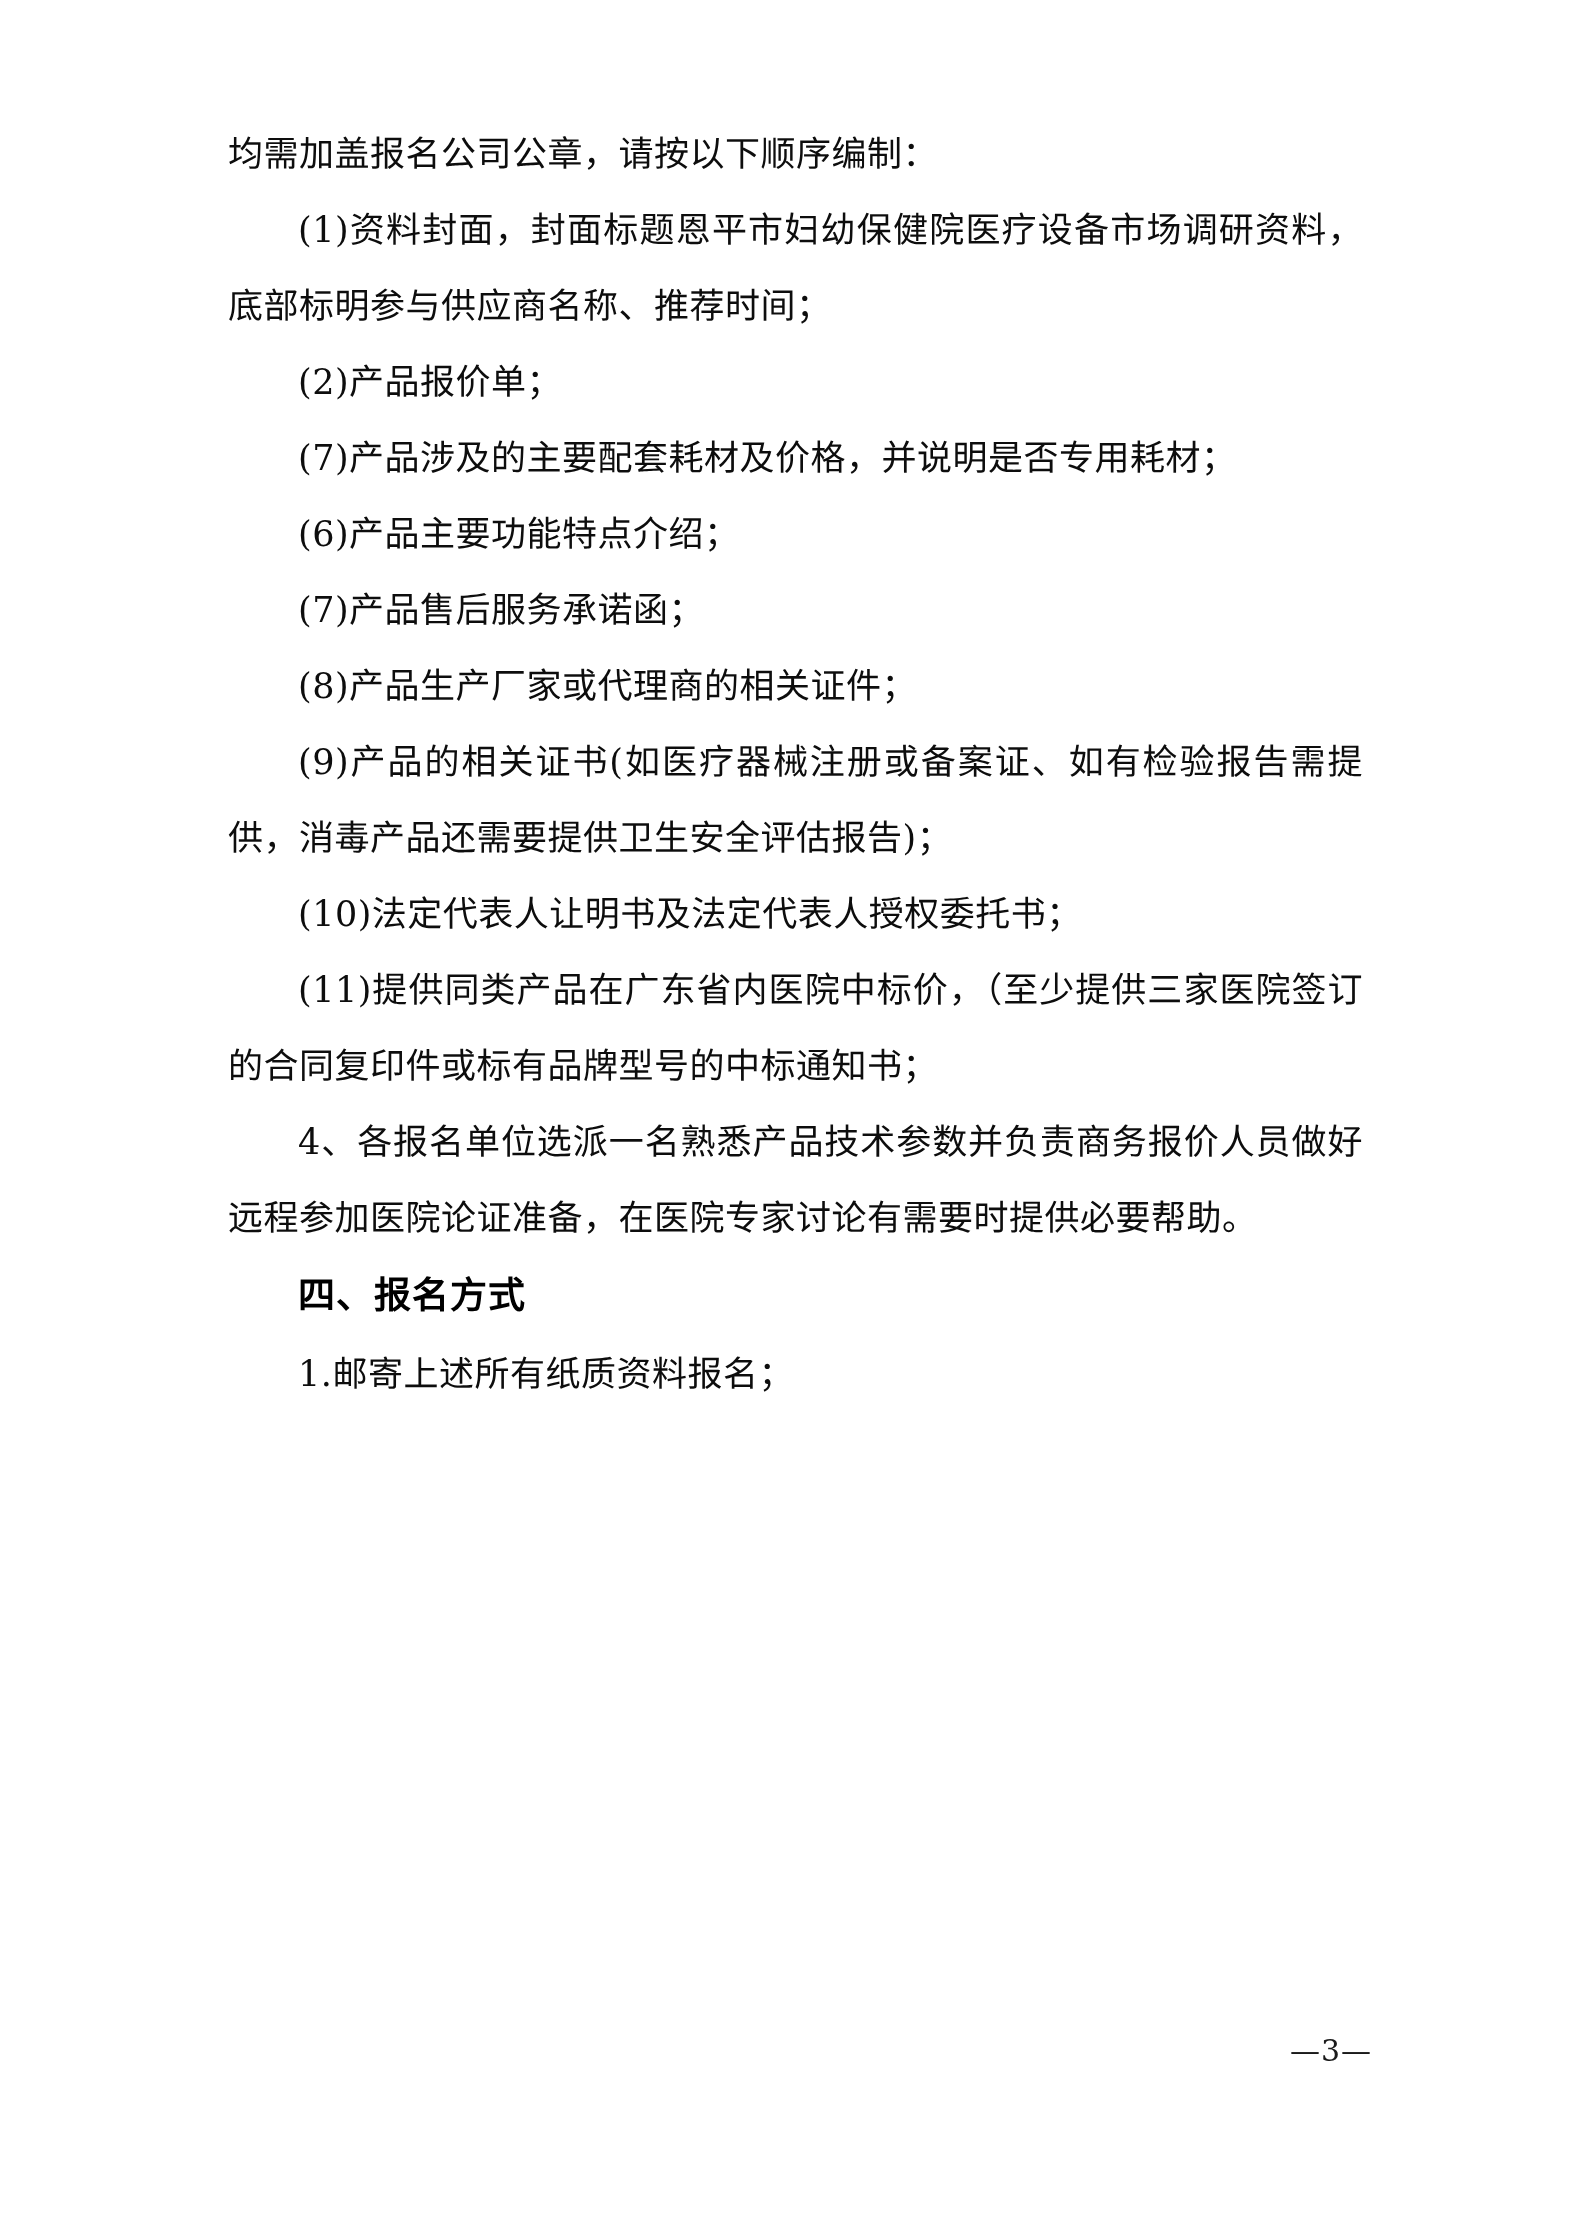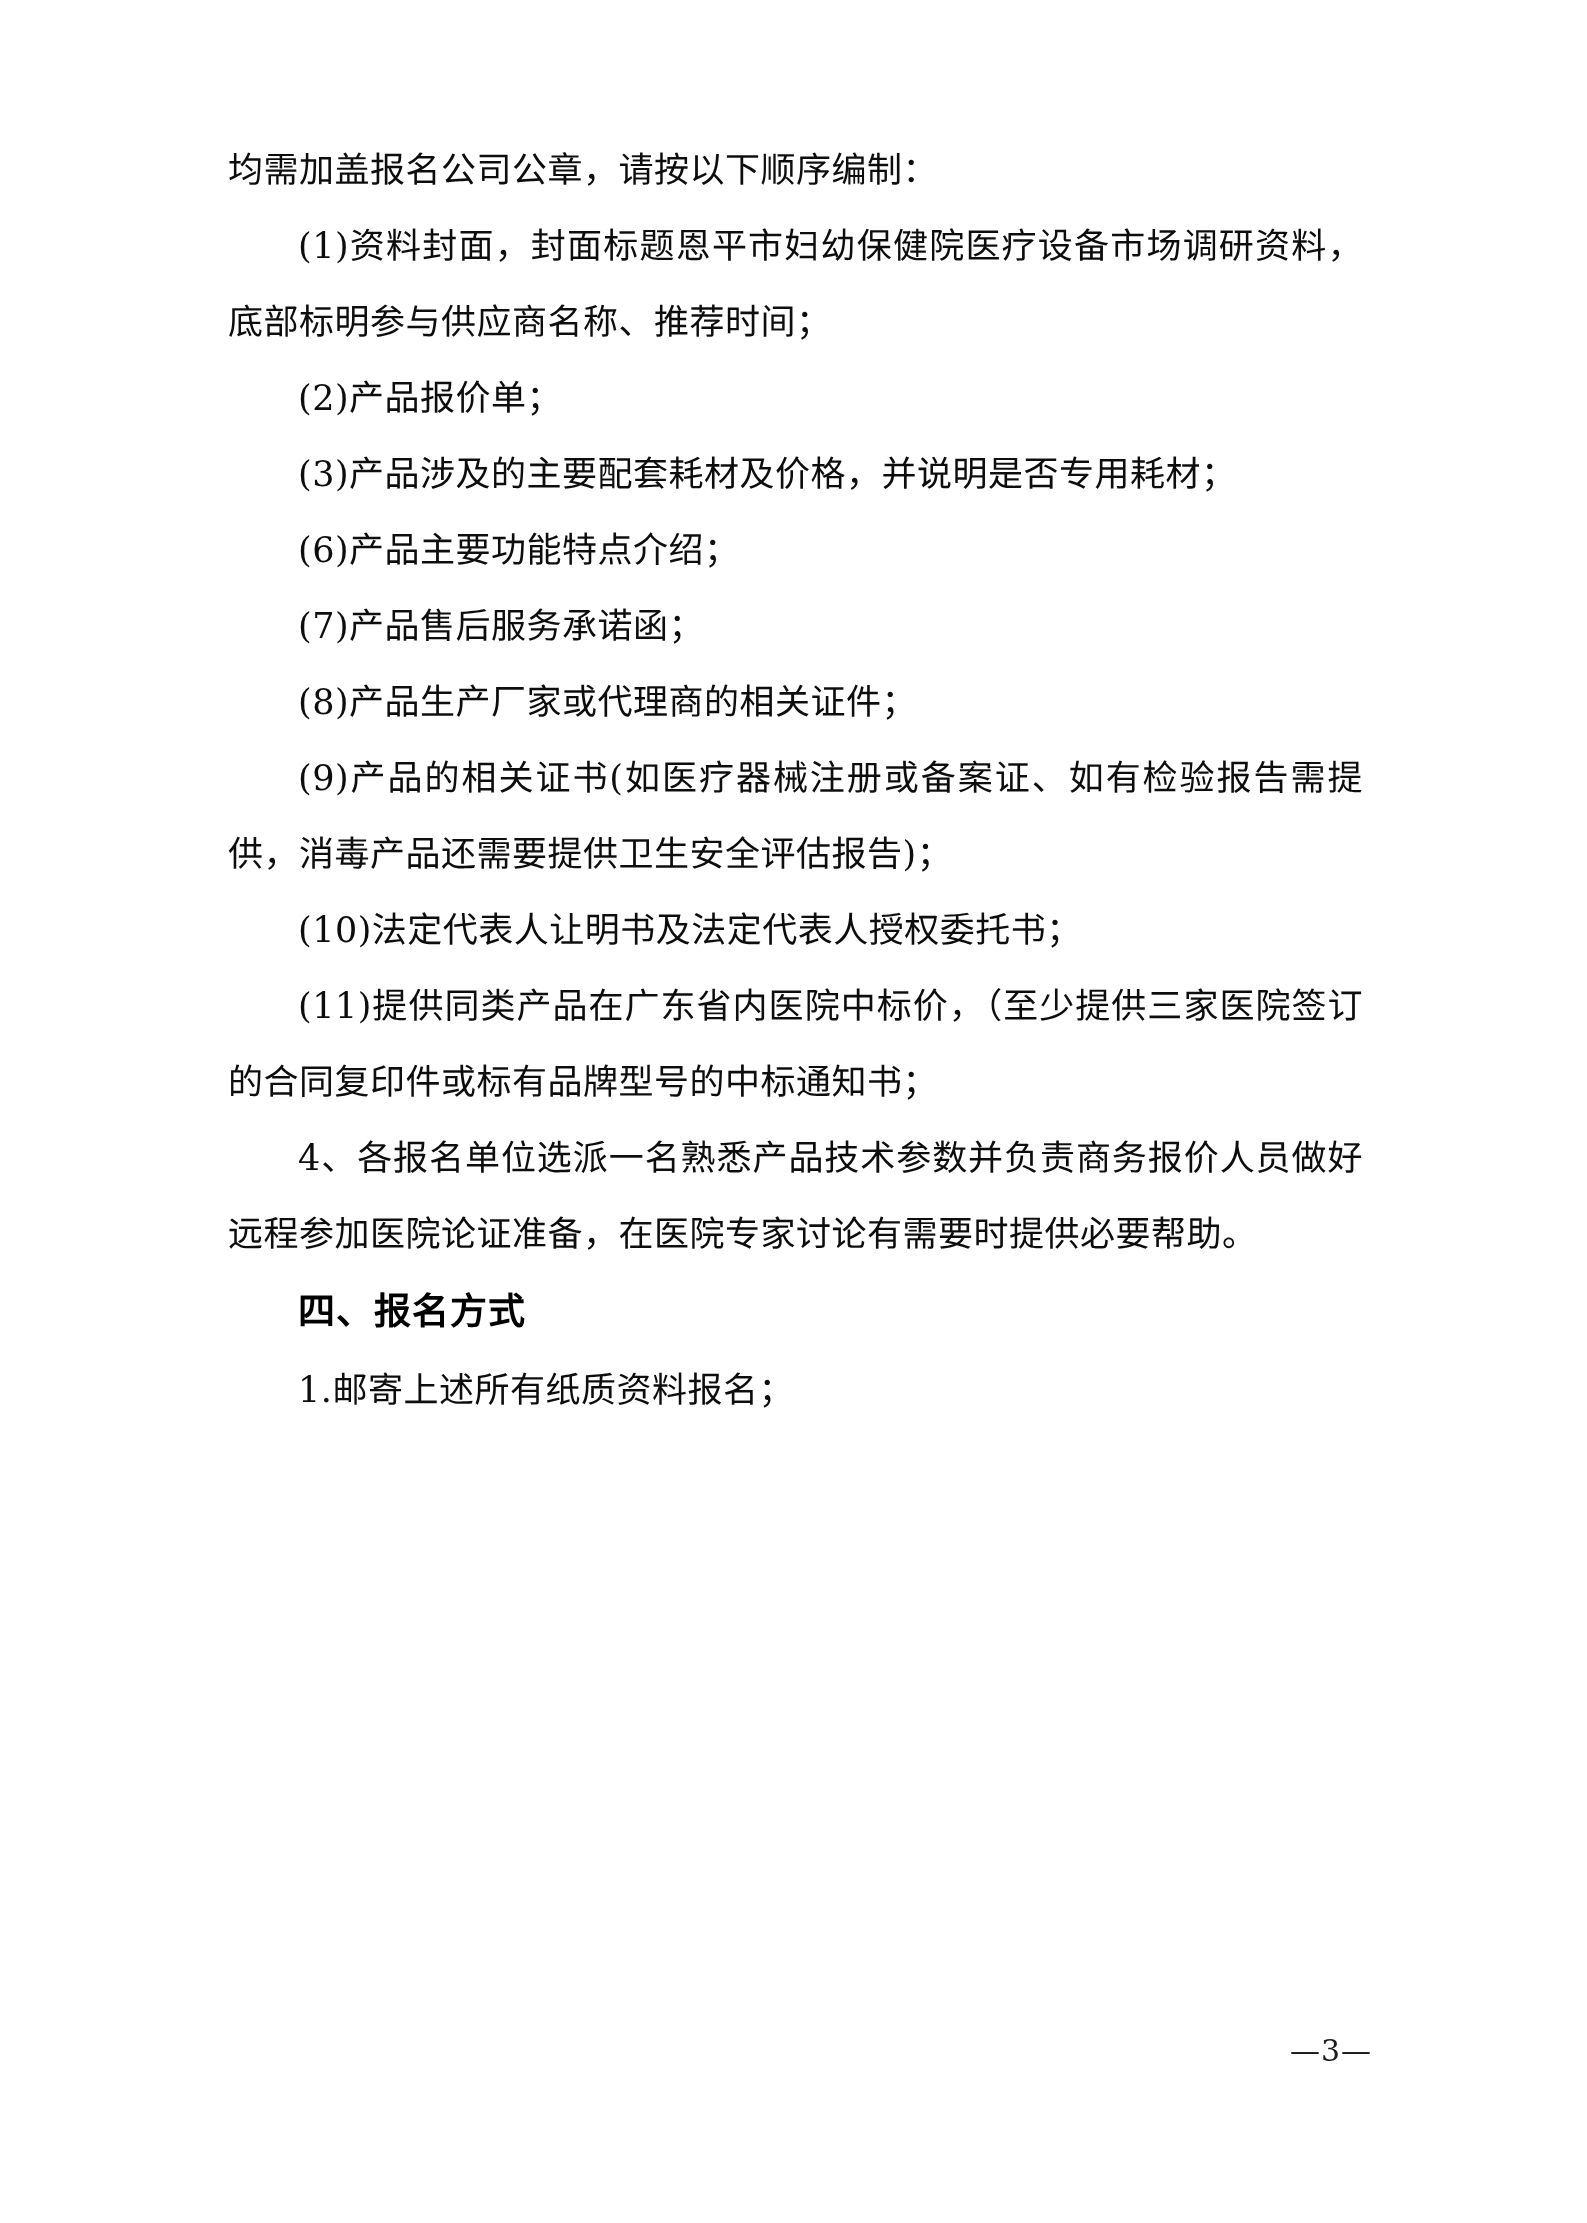--- a/index.html
+++ b/index.html
@@ -15,21 +15,21 @@
     background: #ffffff;
     margin: 0 auto;
     box-sizing: border-box;
     font-family: "DejaVu Serif", "Liberation Serif", serif;
     color: #101010;
     overflow: hidden;
   }
   .content {
     position: absolute;
     left: 228px;
-    top: 132px;
+    top: 116px;
     width: 1135px;
   }
   p.line {
     margin: 0;
     font-size: 35px;
     line-height: 76px;
     letter-spacing: 0.5px;
     text-align: justify;
     text-justify: inter-ideograph;
     font-family: "DejaVu Serif", "Liberation Serif", serif;
@@ -62,21 +62,21 @@
 </style>
 </head>
 <body>
 
 <div class="page">
   <div class="content">
 
     <p class="line">均需加盖报名公司公章，请按以下顺序编制：</p>
     <p class="line indent">(1)资料封面，封面标题恩平市妇幼保健院医疗设备市场调研资料，底部标明参与供应商名称、推荐时间；</p>
     <p class="line indent">(2)产品报价单；</p>
-    <p class="line indent">(3)产品涉及的主要配套耗材及价格，并说明是否专用耗材；</p>
+    <p class="line indent">(7)产品涉及的主要配套耗材及价格，并说明是否专用耗材；</p>
     <p class="line indent">(6)产品主要功能特点介绍；</p>
     <p class="line indent">(7)产品售后服务承诺函；</p>
     <p class="line indent">(8)产品生产厂家或代理商的相关证件；</p>
     <p class="line indent">(9)产品的相关证书(如医疗器械注册或备案证、如有检验报告需提供，消毒产品还需要提供卫生安全评估报告)；</p>
     <p class="line indent">(10)法定代表人让明书及法定代表人授权委托书；</p>
     <p class="line indent">(11)提供同类产品在广东省内医院中标价，（至少提供三家医院签订的合同复印件或标有品牌型号的中标通知书；</p>
     <p class="line indent">4、各报名单位选派一名熟悉产品技术参数并负责商务报价人员做好远程参加医院论证准备，在医院专家讨论有需要时提供必要帮助。</p>
     <p class="heading">四、报名方式</p>
     <p class="line indent">1.邮寄上述所有纸质资料报名；</p>
 

